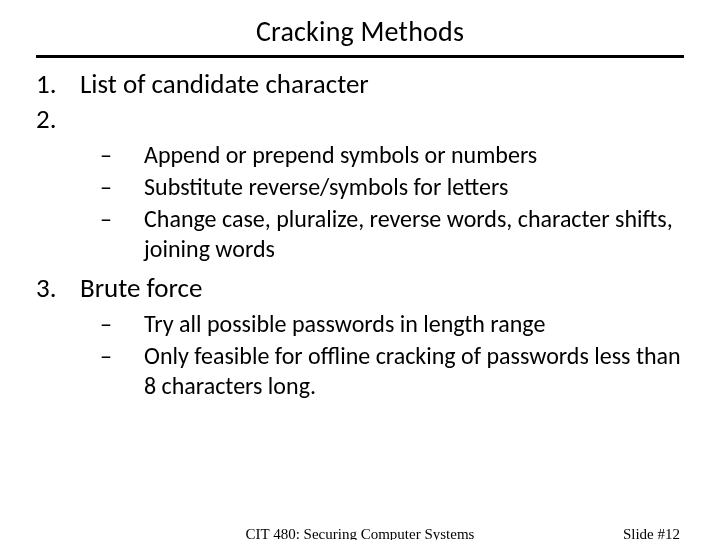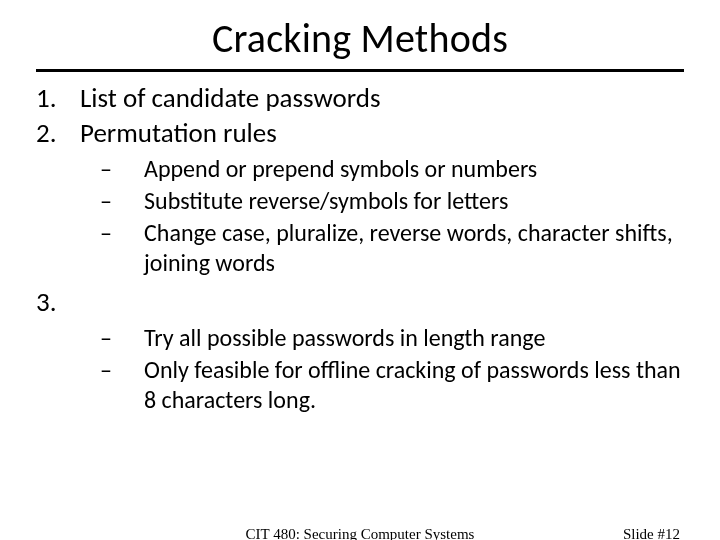--- a/index.html
+++ b/index.html
@@ -13,21 +13,21 @@
     overflow: hidden;
   }
   .slide {
     position: relative;
     width: 720px;
     height: 540px;
     box-sizing: border-box;
   }
   .title {
     text-align: center;
-    font-size: 40px;
+    font-size: 28px;
     font-weight: 400;
     padding-top: 14px;
     padding-bottom: 6px;
     letter-spacing: 0.2px;
   }
   .rule {
     margin: 0 36px 10px 36px;
     border: 0;
     border-top: 3px solid #000;
   }
@@ -96,26 +96,25 @@
 <div class="slide">
 
   <div class="title">Cracking Methods</div>
   <hr class="rule">
 
   <div class="content">
     <ul class="ol-top">
 
       <li>
         <span class="ol-num">1.</span>
-        <span>List of candidate passwords</span>
+        <span>List of candidate character</span>
       </li>
 
       <li>
         <span class="ol-num">2.</span>
-        <span>Permutation rules</span>
       </li>
     </ul>
 
     <ul class="sub">
       <li>
         <span class="dash">–</span>
         <span class="sub-text">Append or prepend symbols or numbers</span>
       </li>
       <li>
         <span class="dash">–</span>
@@ -123,20 +122,21 @@
       </li>
       <li>
         <span class="dash">–</span>
         <span class="sub-text">Change case, pluralize, reverse words, character shifts, joining words</span>
       </li>
     </ul>
 
     <ul class="ol-top">
       <li>
         <span class="ol-num">3.</span>
+        <span>Brute force</span>
       </li>
     </ul>
 
     <ul class="sub">
       <li>
         <span class="dash">–</span>
         <span class="sub-text">Try all possible passwords  in length range</span>
       </li>
       <li>
         <span class="dash">–</span>

